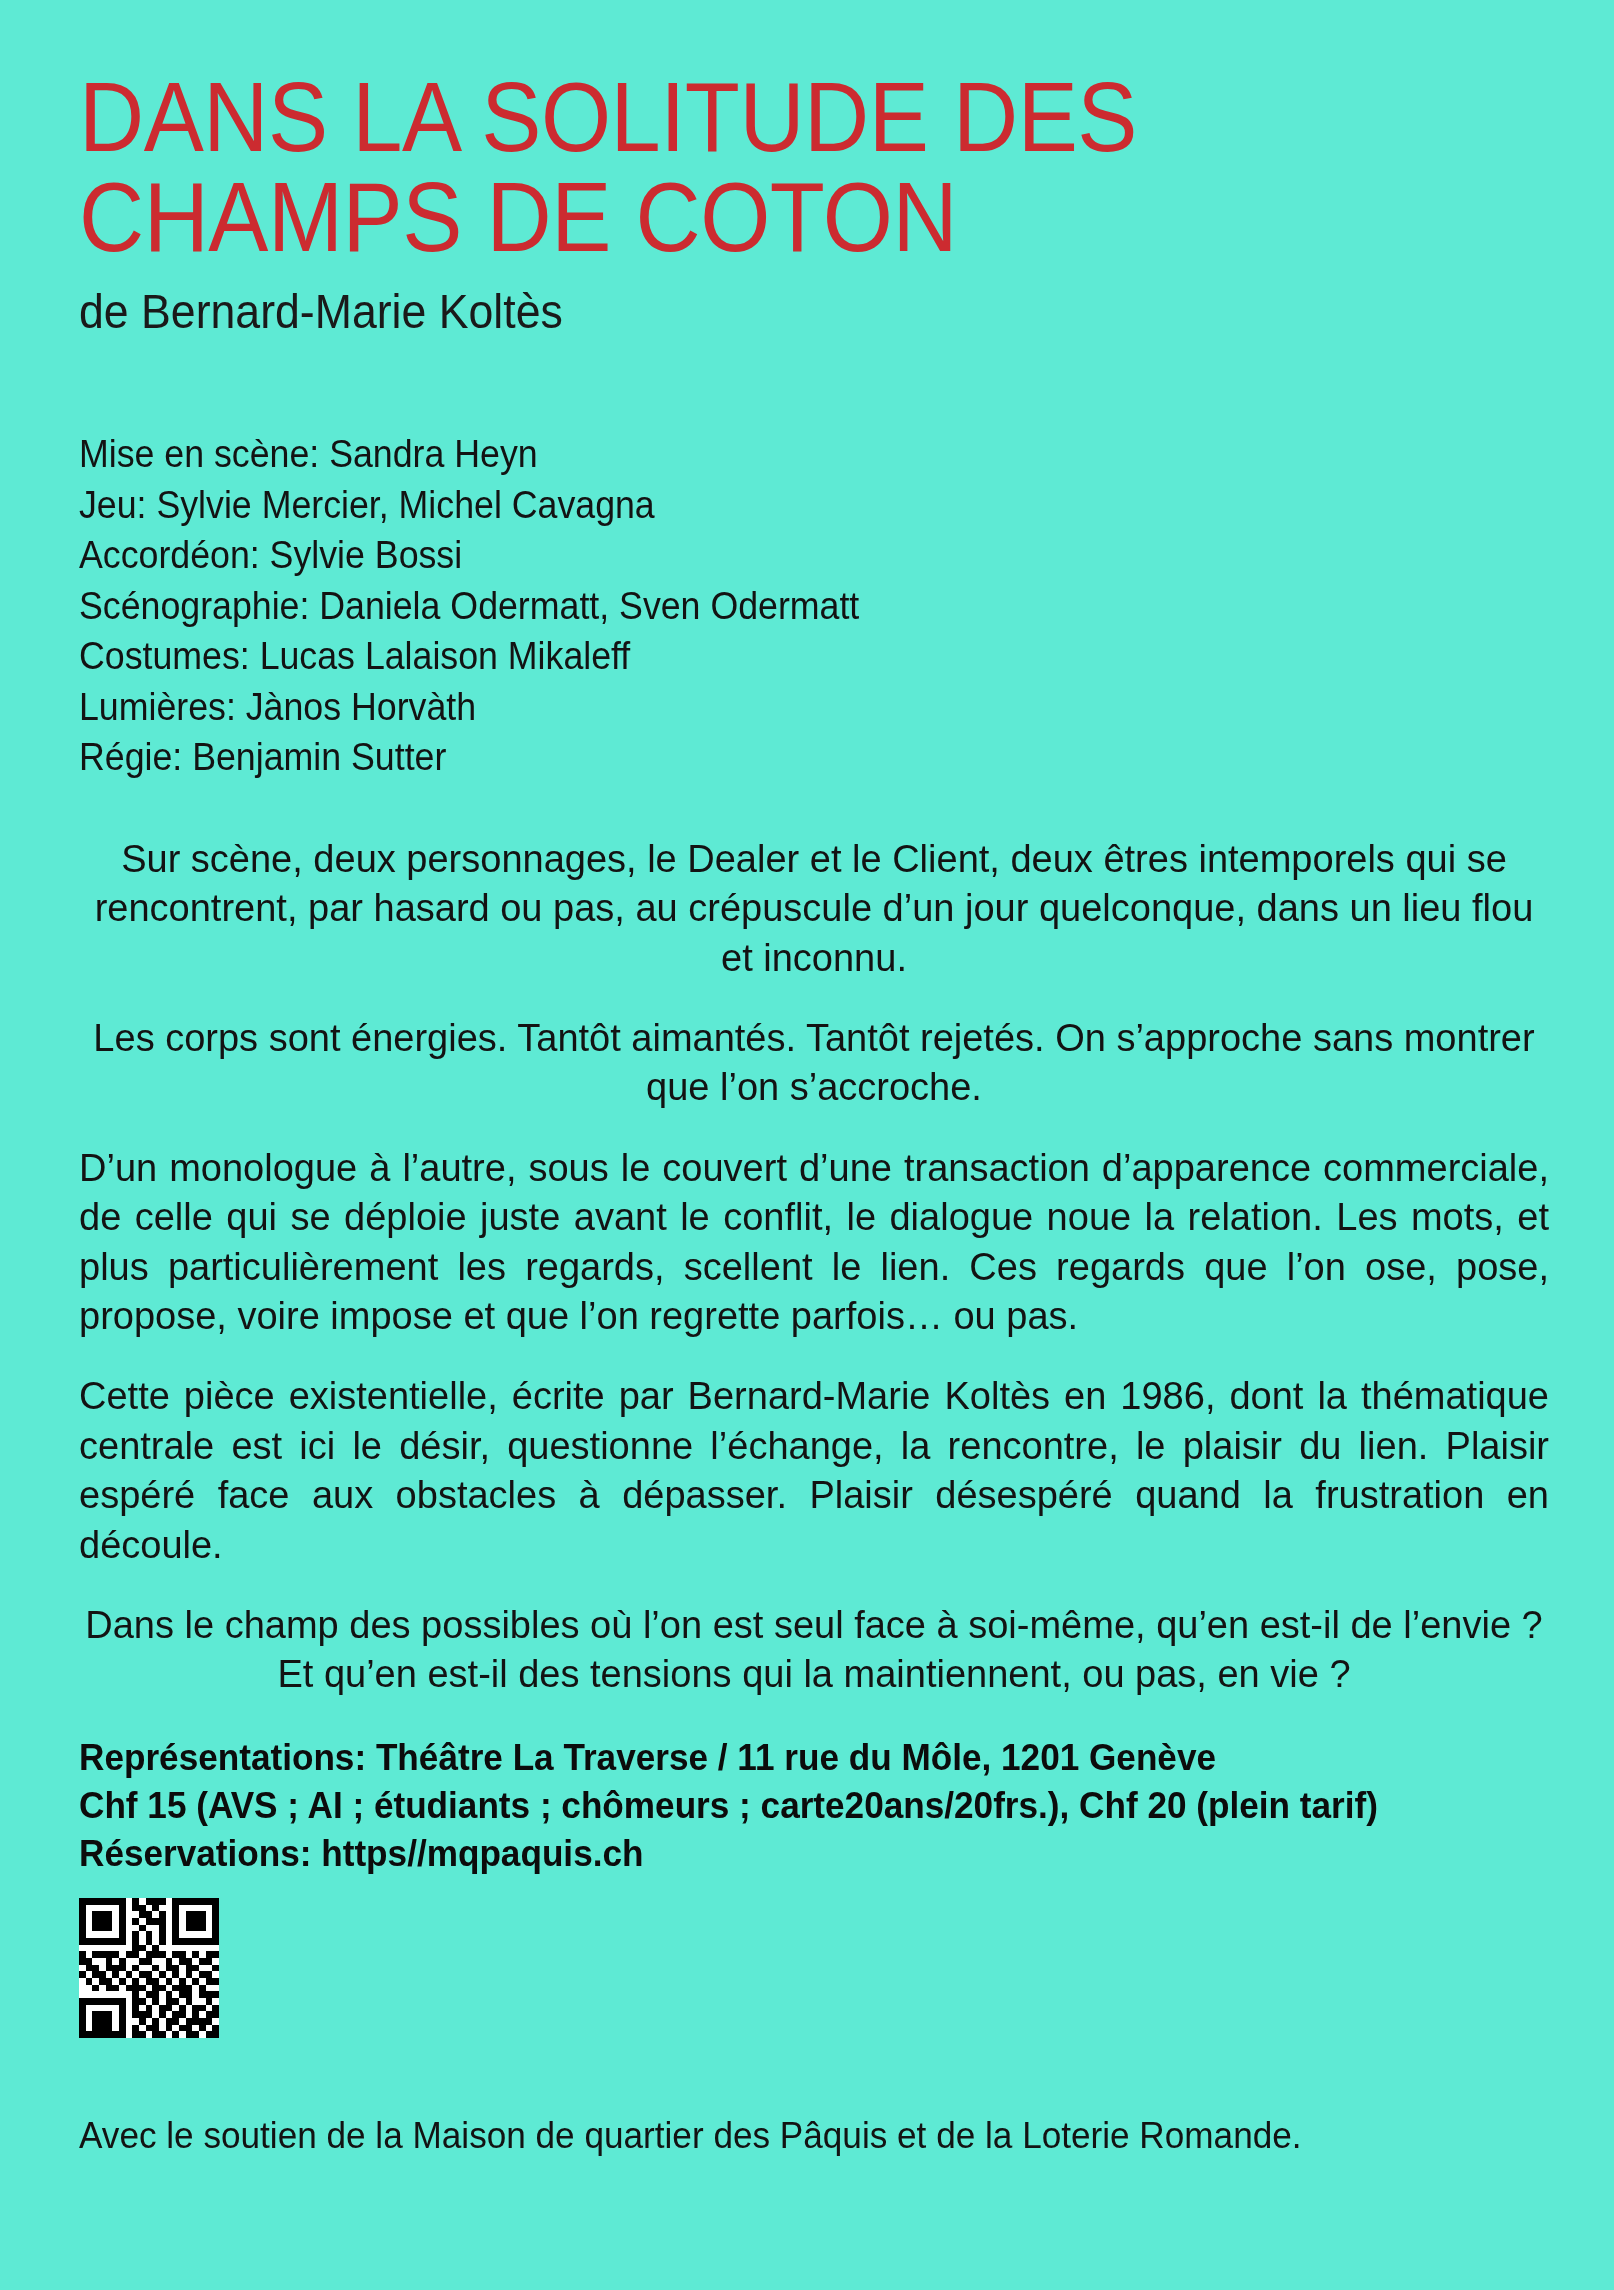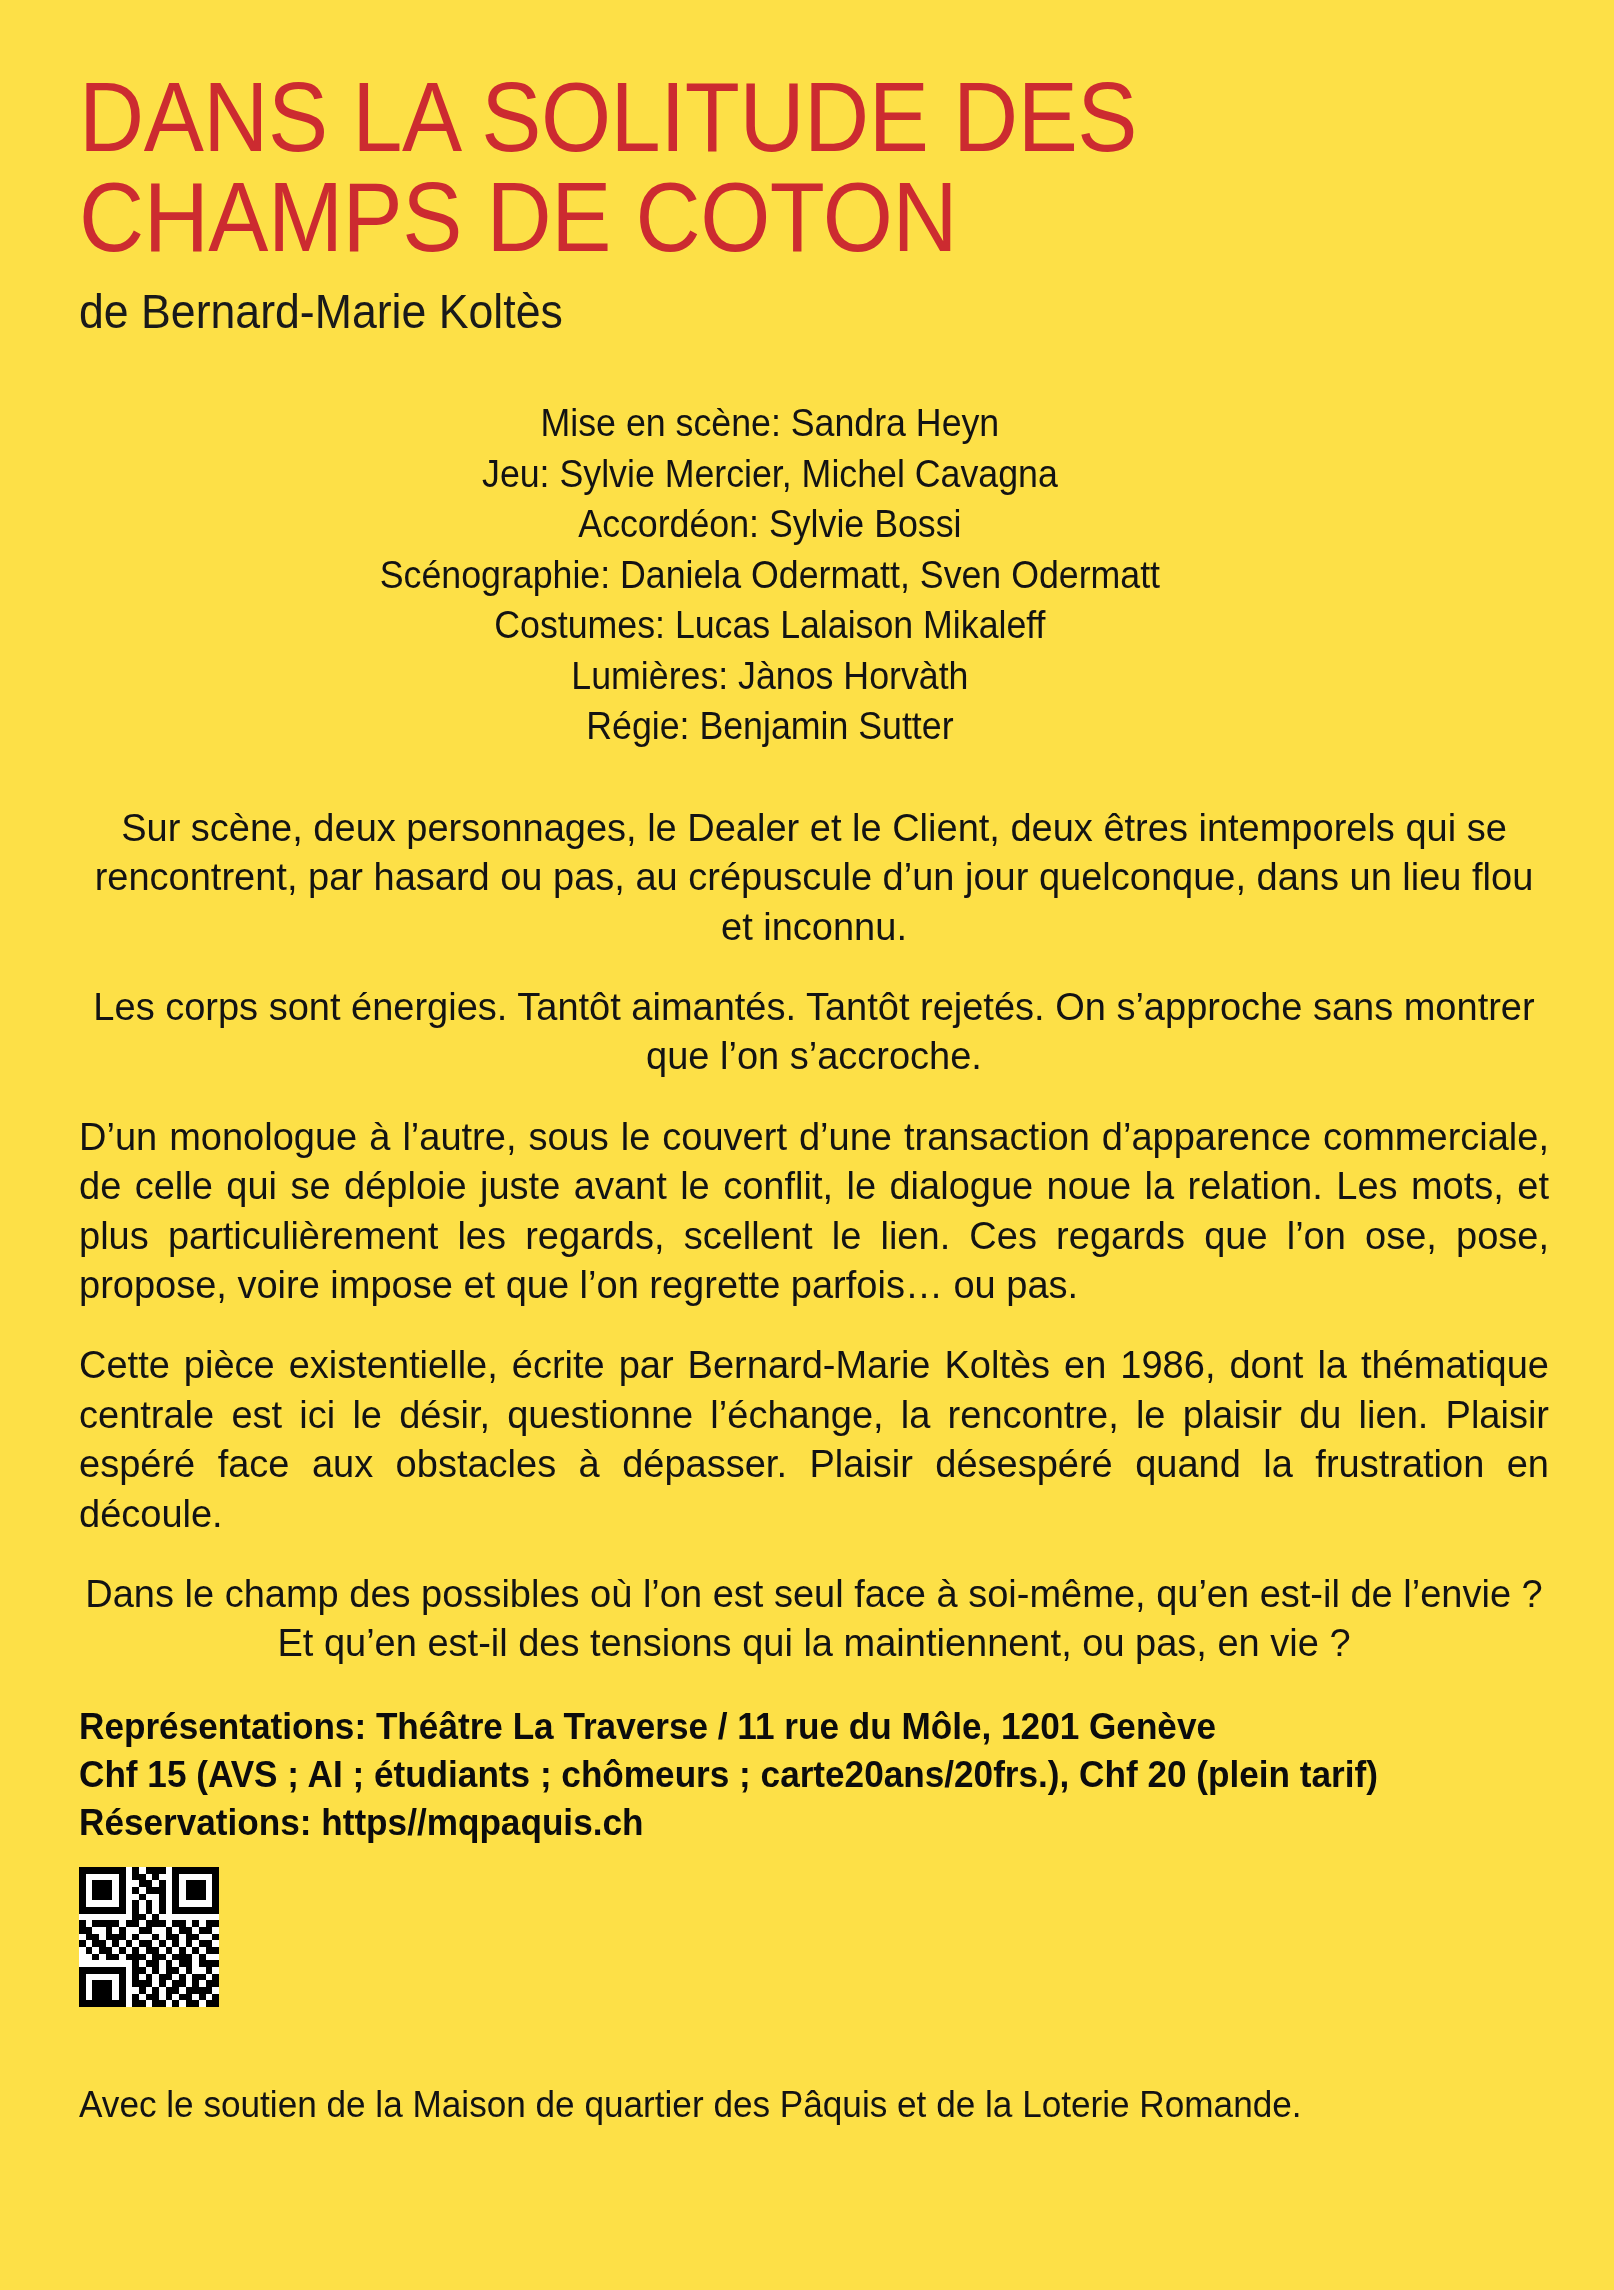--- a/index.html
+++ b/index.html
@@ -16,21 +16,21 @@
     -webkit-font-smoothing: antialiased;
     overflow: hidden;
   }
 
   .poster {
     position: relative;
     width: 1614px;
     height: 2291px;
     box-sizing: border-box;
     padding: 0 65px 0 79px;
-    background: #fde047;
+    background: #5eead4;
   }
 
   
   .title-block {
     padding-top: 68px;
   }
   .title-line {
     color: #cc2b30;
     font-family: "Liberation Sans Narrow", "Liberation Sans", "DejaVu Sans Condensed", sans-serif;
     font-weight: 400;
@@ -49,22 +49,21 @@
     font-weight: 400;
     line-height: 1.1;
     color: #1a1a1a;
     transform: scaleX(0.93);
     transform-origin: left center;
     white-space: nowrap;
   }
 
   
   .credits {
-    margin-top: 59px;
-    text-align: center;
+    margin-top: 90px;
   }
   .credit-line {
     font-size: 38px;
     line-height: 1.33;
     color: #131313;
     transform: scaleX(0.94);
     transform-origin: left center;
     white-space: nowrap;
   }
 

